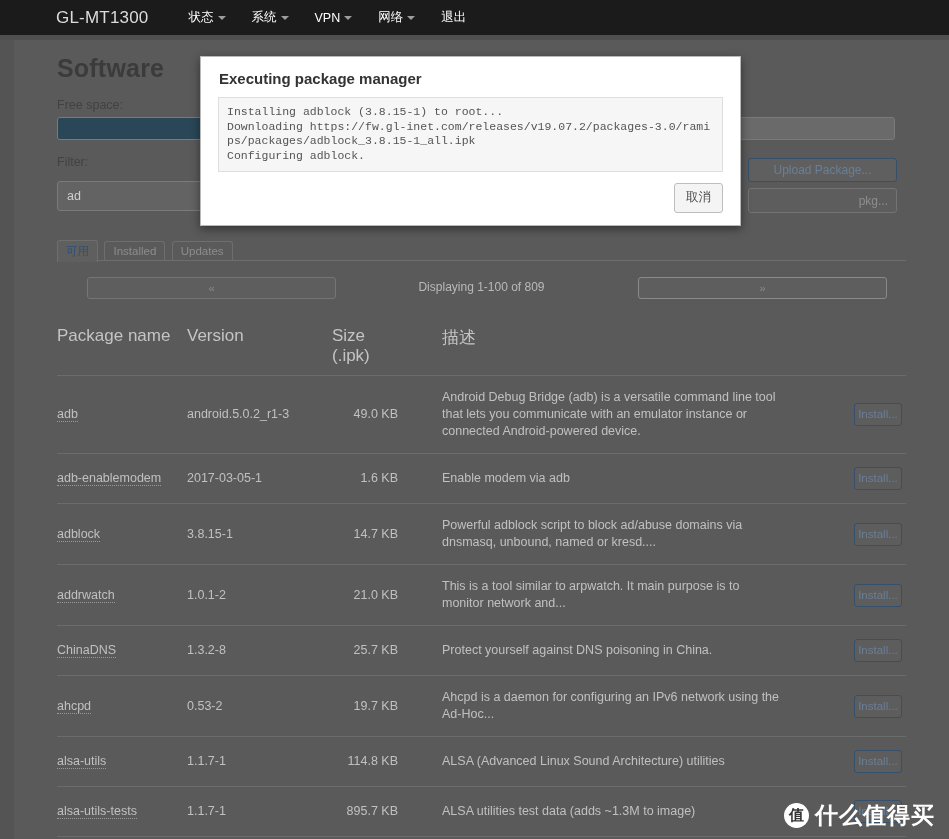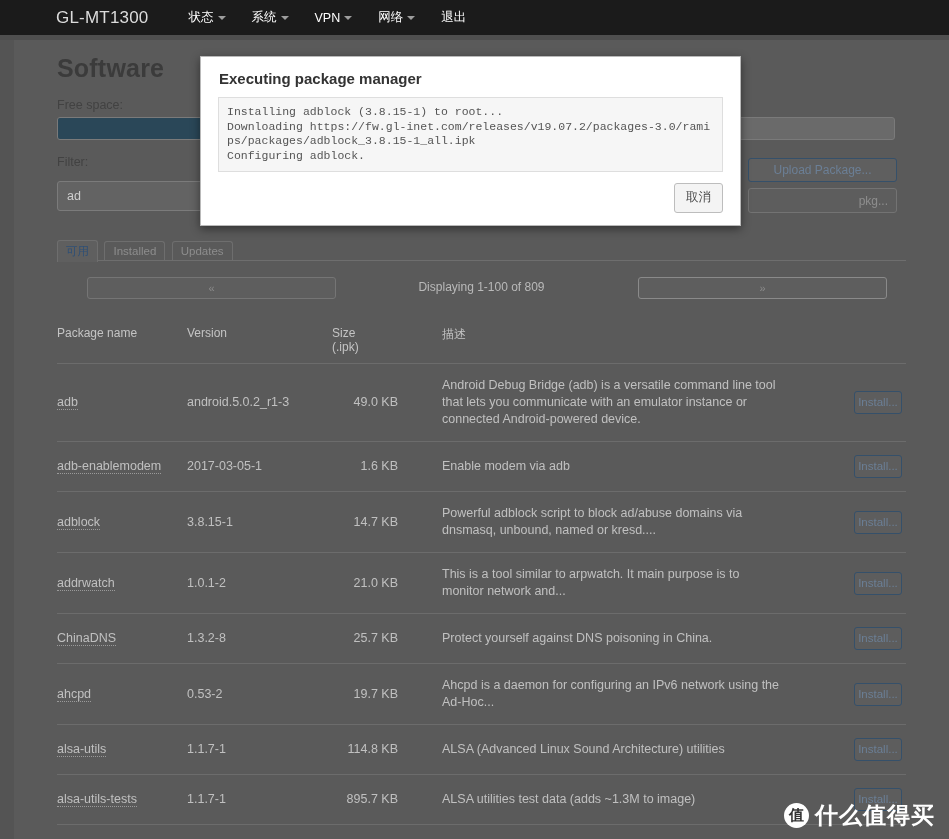--- a/index.html
+++ b/index.html
@@ -182,21 +182,21 @@
     position: absolute; left: 0; right: 0; top: 3px;
     text-align: center;
     font-size: 12px;
     color: #b9b9b9;
   }
 
   
   .tbl { margin: 18px 0 0 27px; width: 849px; border-collapse: collapse; }
   .tbl th {
     text-align: left;
-    font-size: 12px;
+    font-size: 17px;
     font-weight: normal;
     color: #c4c4c4;
     padding: 9px 0 9px 0;
     vertical-align: top;
     border-bottom: 1px solid #6c6c6c;
     margin-left: 40px;
   }
   .tbl td {
     font-size: 12.5px;
     color: #c0c0c0;

